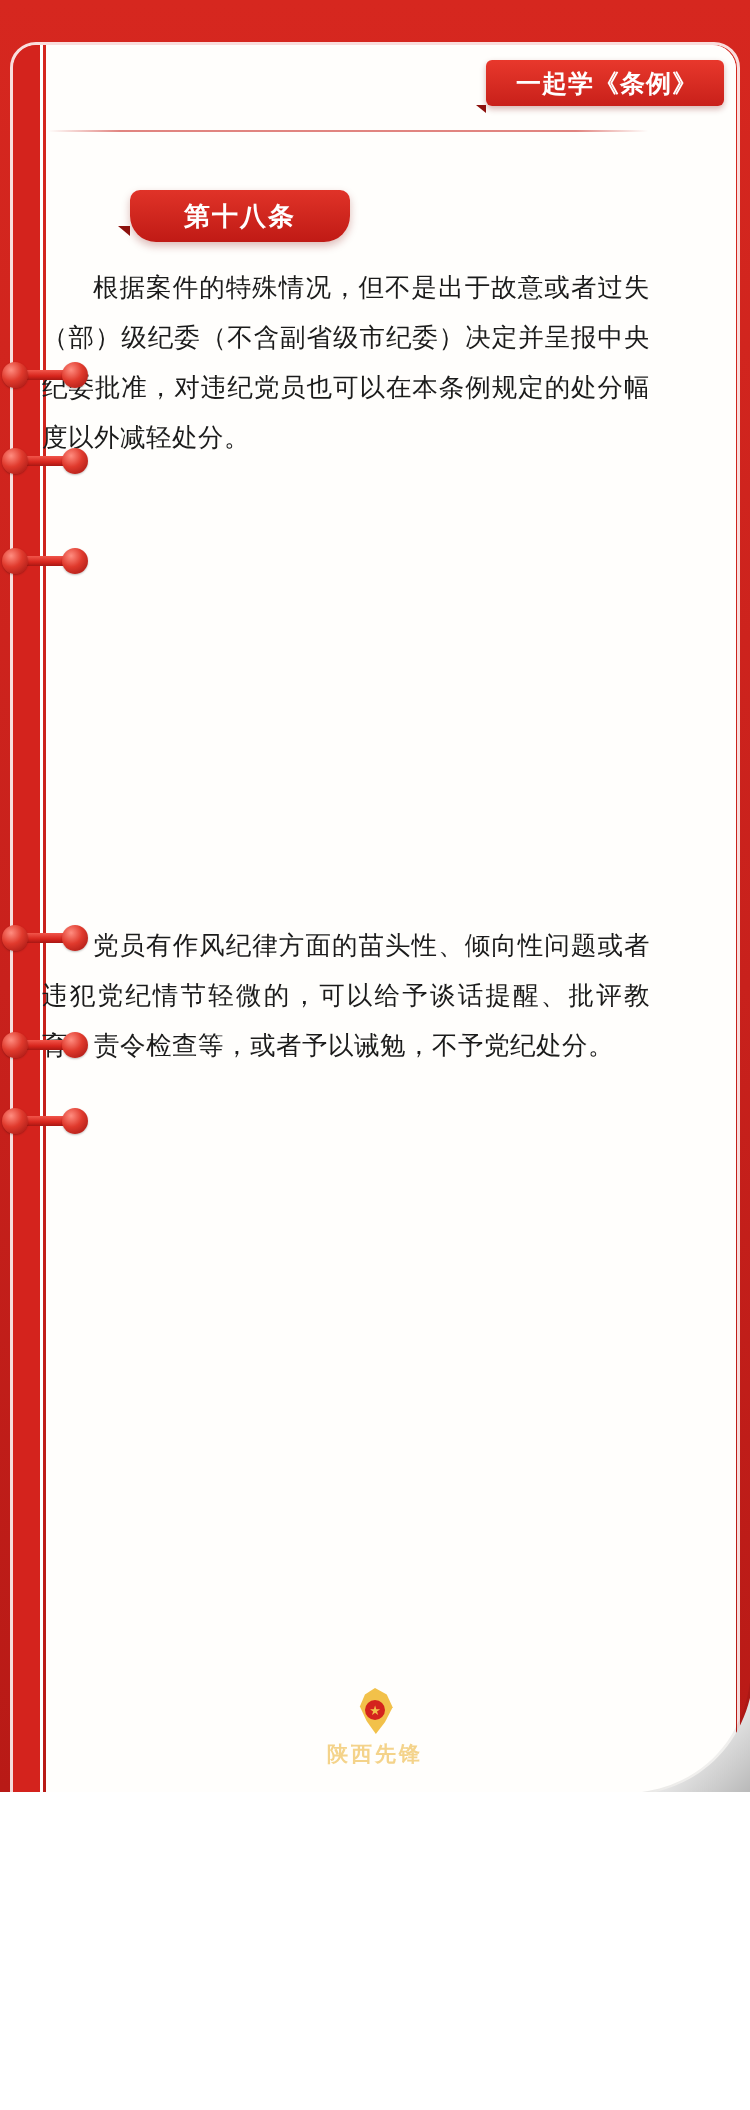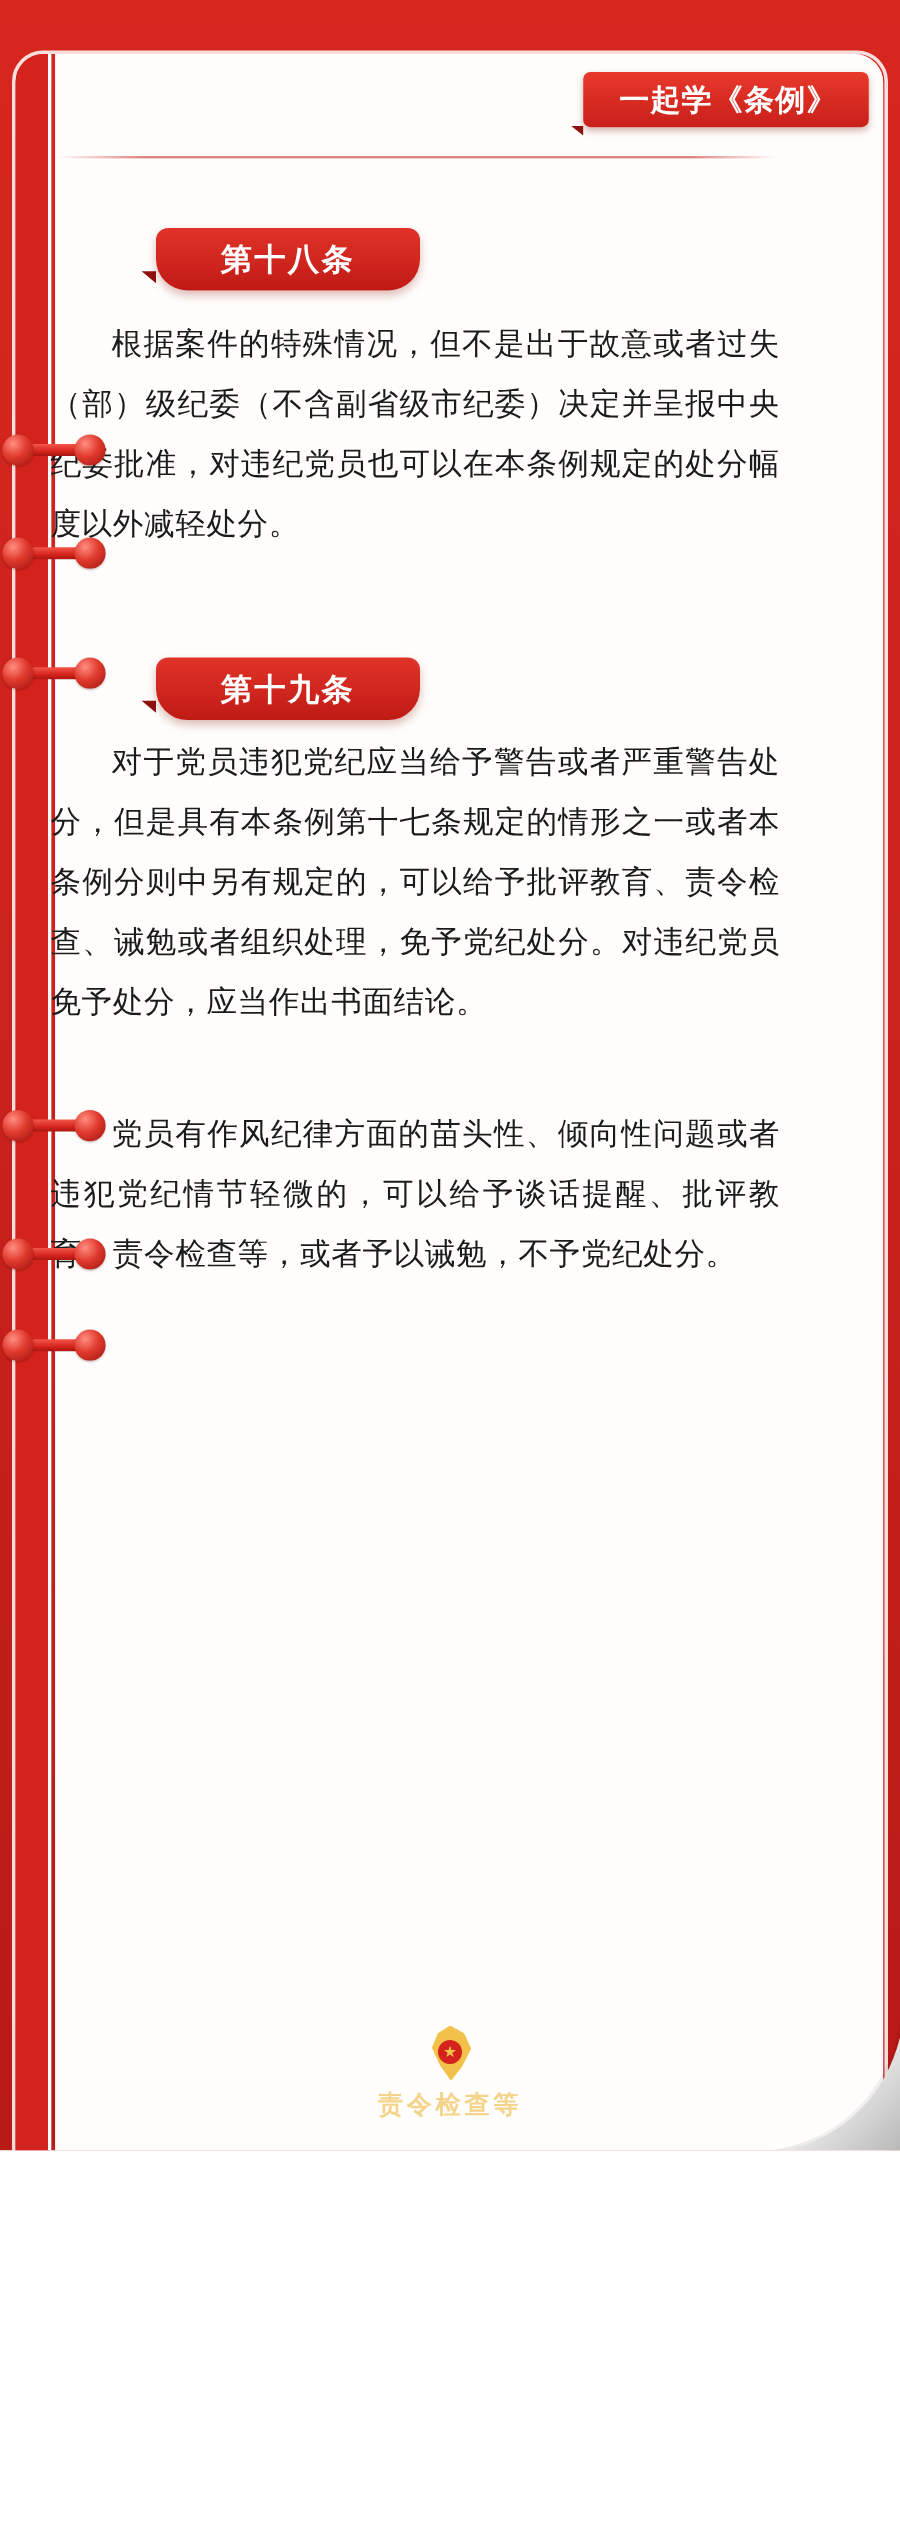--- a/index.html
+++ b/index.html
@@ -270,22 +270,20 @@
       <div class="knob-l"></div>
       <div class="knob-r"></div>
   </div>
 
   <div class="header-badge">一起学《条例》</div>
   <div class="divider"></div>
 
   <div class="art-title" style="top:190px">第十八条</div>
   <div class="para" style="top:262px">根据案件的特殊情况，但不是出于故意或者过失（部）级纪委（不含副省级市纪委）决定并呈报中央纪委批准，对违纪党员也可以在本条例规定的处分幅度以外减轻处分。</div>
 
-  <div class="art-title" style="top:548px">第十九条</div>
-  <div class="para" style="top:610px">对于党员违犯党纪应当给予警告或者严重警告处分，但是具有本条例第十七条规定的情形之一或者本条例分则中另有规定的，可以给予批评教育、责令检查、诫勉或者组织处理，免予党纪处分。对违纪党员免予处分，应当作出书面结论。</div>
   <div class="para" style="top:920px">党员有作风纪律方面的苗头性、倾向性问题或者违犯党纪情节轻微的，可以给予谈话提醒、批评教育、责令检查等，或者予以诫勉，不予党纪处分。</div>
 
   <svg class="curl" viewBox="0 0 120 120">
     <defs>
       <linearGradient id="cg" x1="0" y1="0" x2="1" y2="1">
         <stop offset="0%" stop-color="#ffffff"></stop>
         <stop offset="55%" stop-color="#e2e2e2"></stop>
         <stop offset="100%" stop-color="#b9b9b9"></stop>
       </linearGradient>
       <linearGradient id="sg" x1="0" y1="0" x2="1" y2="1">
@@ -295,16 +293,16 @@
     </defs>
     <path d="M120 10 L120 120 L12 120 C70 112 112 70 120 10 Z" fill="url(#sg)"></path>
     <path d="M120 26 L120 120 L26 120 C74 108 108 74 120 26 Z" fill="url(#cg)"></path>
   </svg>
 
   <div class="footer">
     <div class="mark">
       <div class="shape"></div>
       <div class="emblem">★</div>
     </div>
-    <div class="fname">责令检查等</div>
+    <div class="fname">陕西先锋</div>
   </div>
 
 </div>
 
 </body></html>

